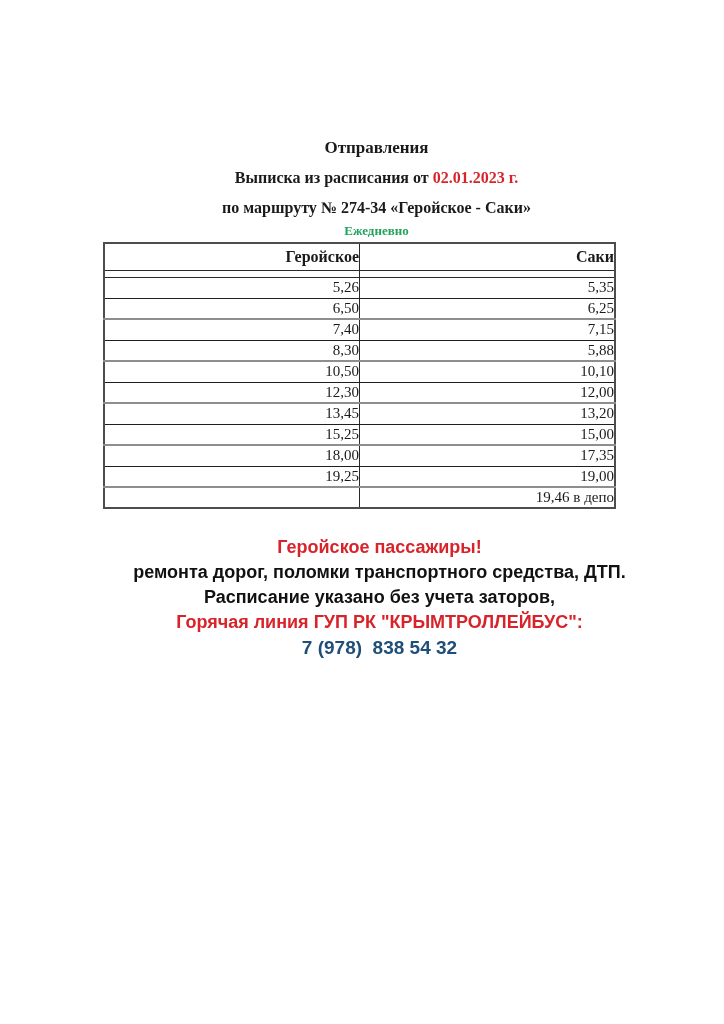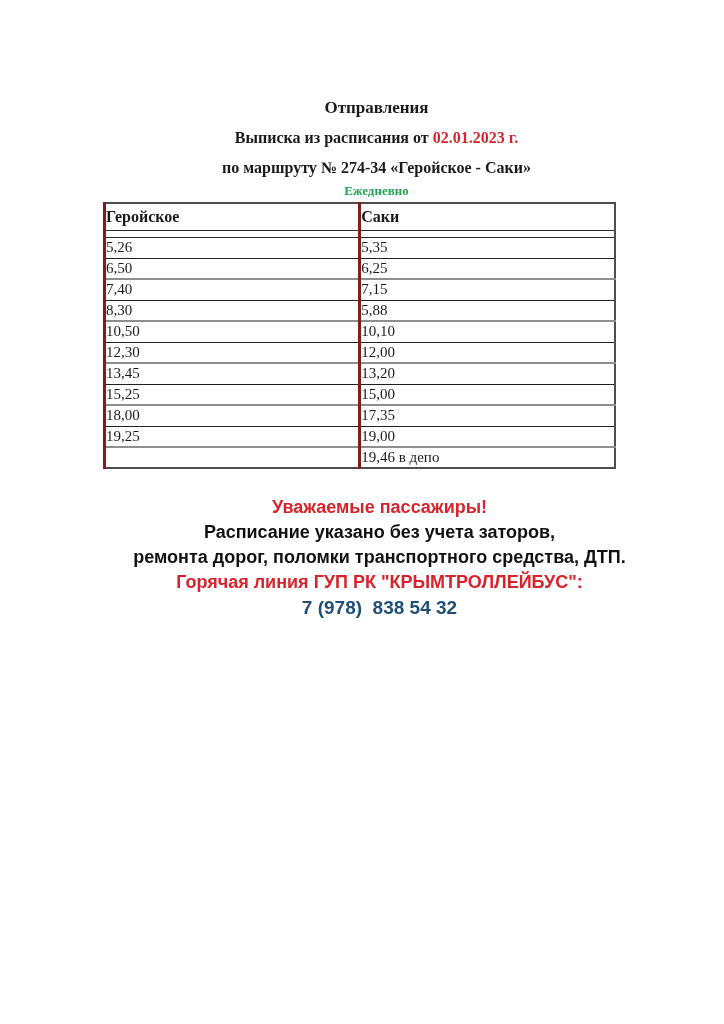--- a/index.html
+++ b/index.html
@@ -11,20 +11,21 @@
   * { margin: 0; padding: 0; box-sizing: border-box; }
   html, body { background: #ffffff; }
   .page {
     position: relative;
     width: 724px;
     height: 724px;
     background: #ffffff;
     font-family: "Liberation Serif", "DejaVu Serif", serif;
     color: var(--ink);
     overflow: hidden;
+    margin-top: 40px;
   }
   .content {
     position: absolute;
     left: 103px;
     top: 97px;
     width: 513px;
   }
   .hdr {
     text-align: center;
     transform: translateX(17px);
@@ -36,23 +37,23 @@
   .daily-line   { font-size: 13px; line-height: 18px; color: var(--green); margin-bottom: 2px; }
   .red  { color: var(--red); }
 
   table.schedule {
     width: 513px;
     border-collapse: collapse;
     border: 2px solid #4d4d4d;
     table-layout: fixed;
   }
   table.schedule th, table.schedule td {
-    border-left: 3px solid #7f1d1d;
+    border-left: 1px solid #7f1d1d;
     border-right: 1px solid #2a2a2a;
-    text-align: left;
+    text-align: right;
     vertical-align: middle;
   }
   table.schedule th {
     font-size: 16px;
     font-weight: bold;
     height: 27px;
     border-bottom: 1px solid #2a2a2a;
   }
   tr.spacer-row td { height: 7px; border-bottom: 1px solid #2a2a2a; }
   tr.data-row td {
@@ -152,21 +153,21 @@
           <td>19,00</td>
         </tr>
         <tr class="data-row">
           <td></td>
           <td>19,46 в депо</td>
         </tr>
       </tbody>
     </table>
 
     <div class="notice">
-      <div class="notice-line red">Уважаемые пассажиры!</div>
+      <div class="notice-line red">Геройское пассажиры!</div>
+      <div class="notice-line">ремонта дорог, поломки транспортного средства, ДТП.</div>
       <div class="notice-line">Расписание указано без учета заторов,</div>
-      <div class="notice-line">ремонта дорог, поломки транспортного средства, ДТП.</div>
       <div class="notice-line red">Горячая линия ГУП РК "КРЫМТРОЛЛЕЙБУС":</div>
       <div class="phone-line">7 (978)  838 54 32</div>
     </div>
 
   </div>
 </div>
 
 </body></html>

